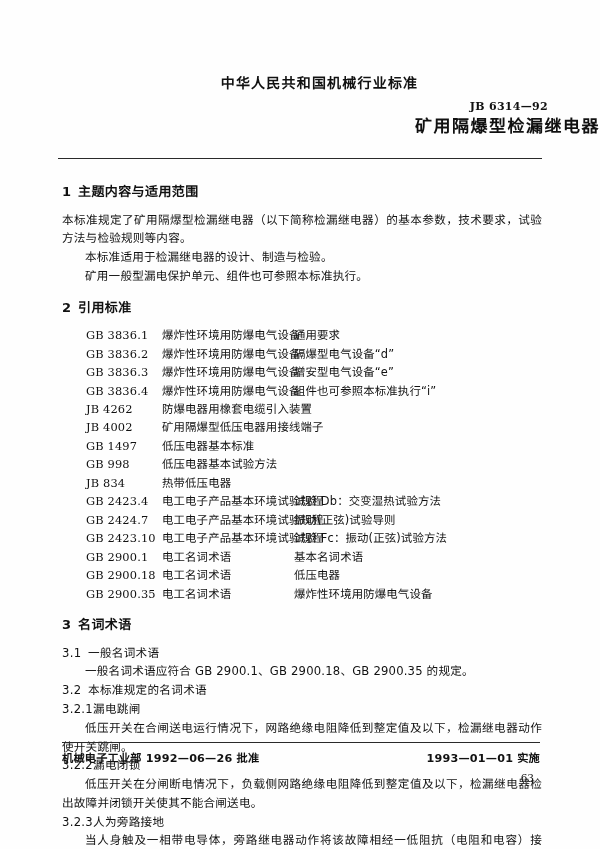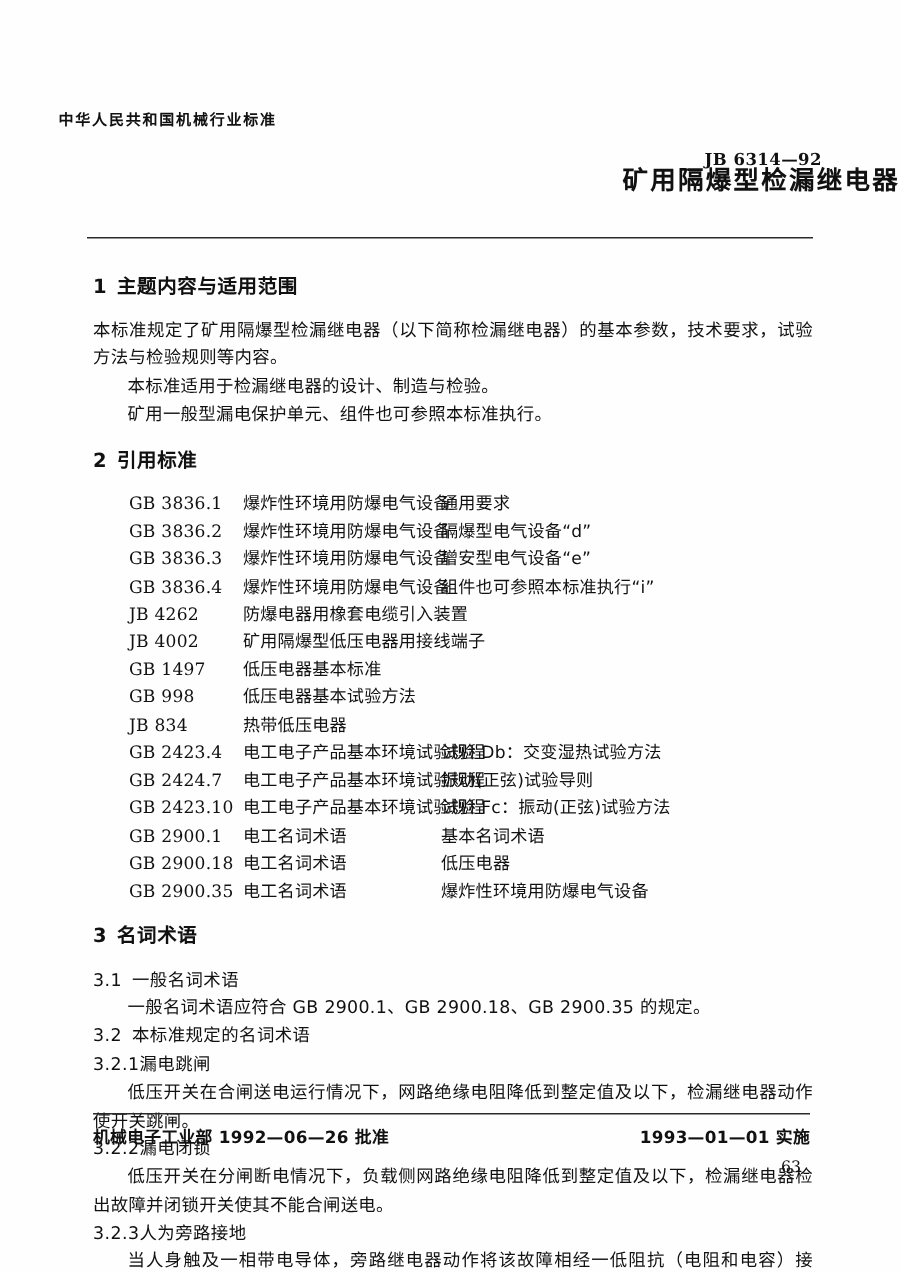--- a/index.html
+++ b/index.html
@@ -18,21 +18,22 @@
     box-sizing: border-box;
   }
   
   .header-block {
     position: absolute;
     left: 0;
     top: 74px;
     width: 600px;
   }
   .std-category {
-    font-size: 10px;
+    text-align: center;
+    font-size: 14px;
     font-weight: bold;
     letter-spacing: 1.2px;
     line-height: 1.3;
     padding-left: 39px;
   }
   .std-number {
     position: absolute;
     right: 52px;
     top: 26px;
     font-size: 11px;

